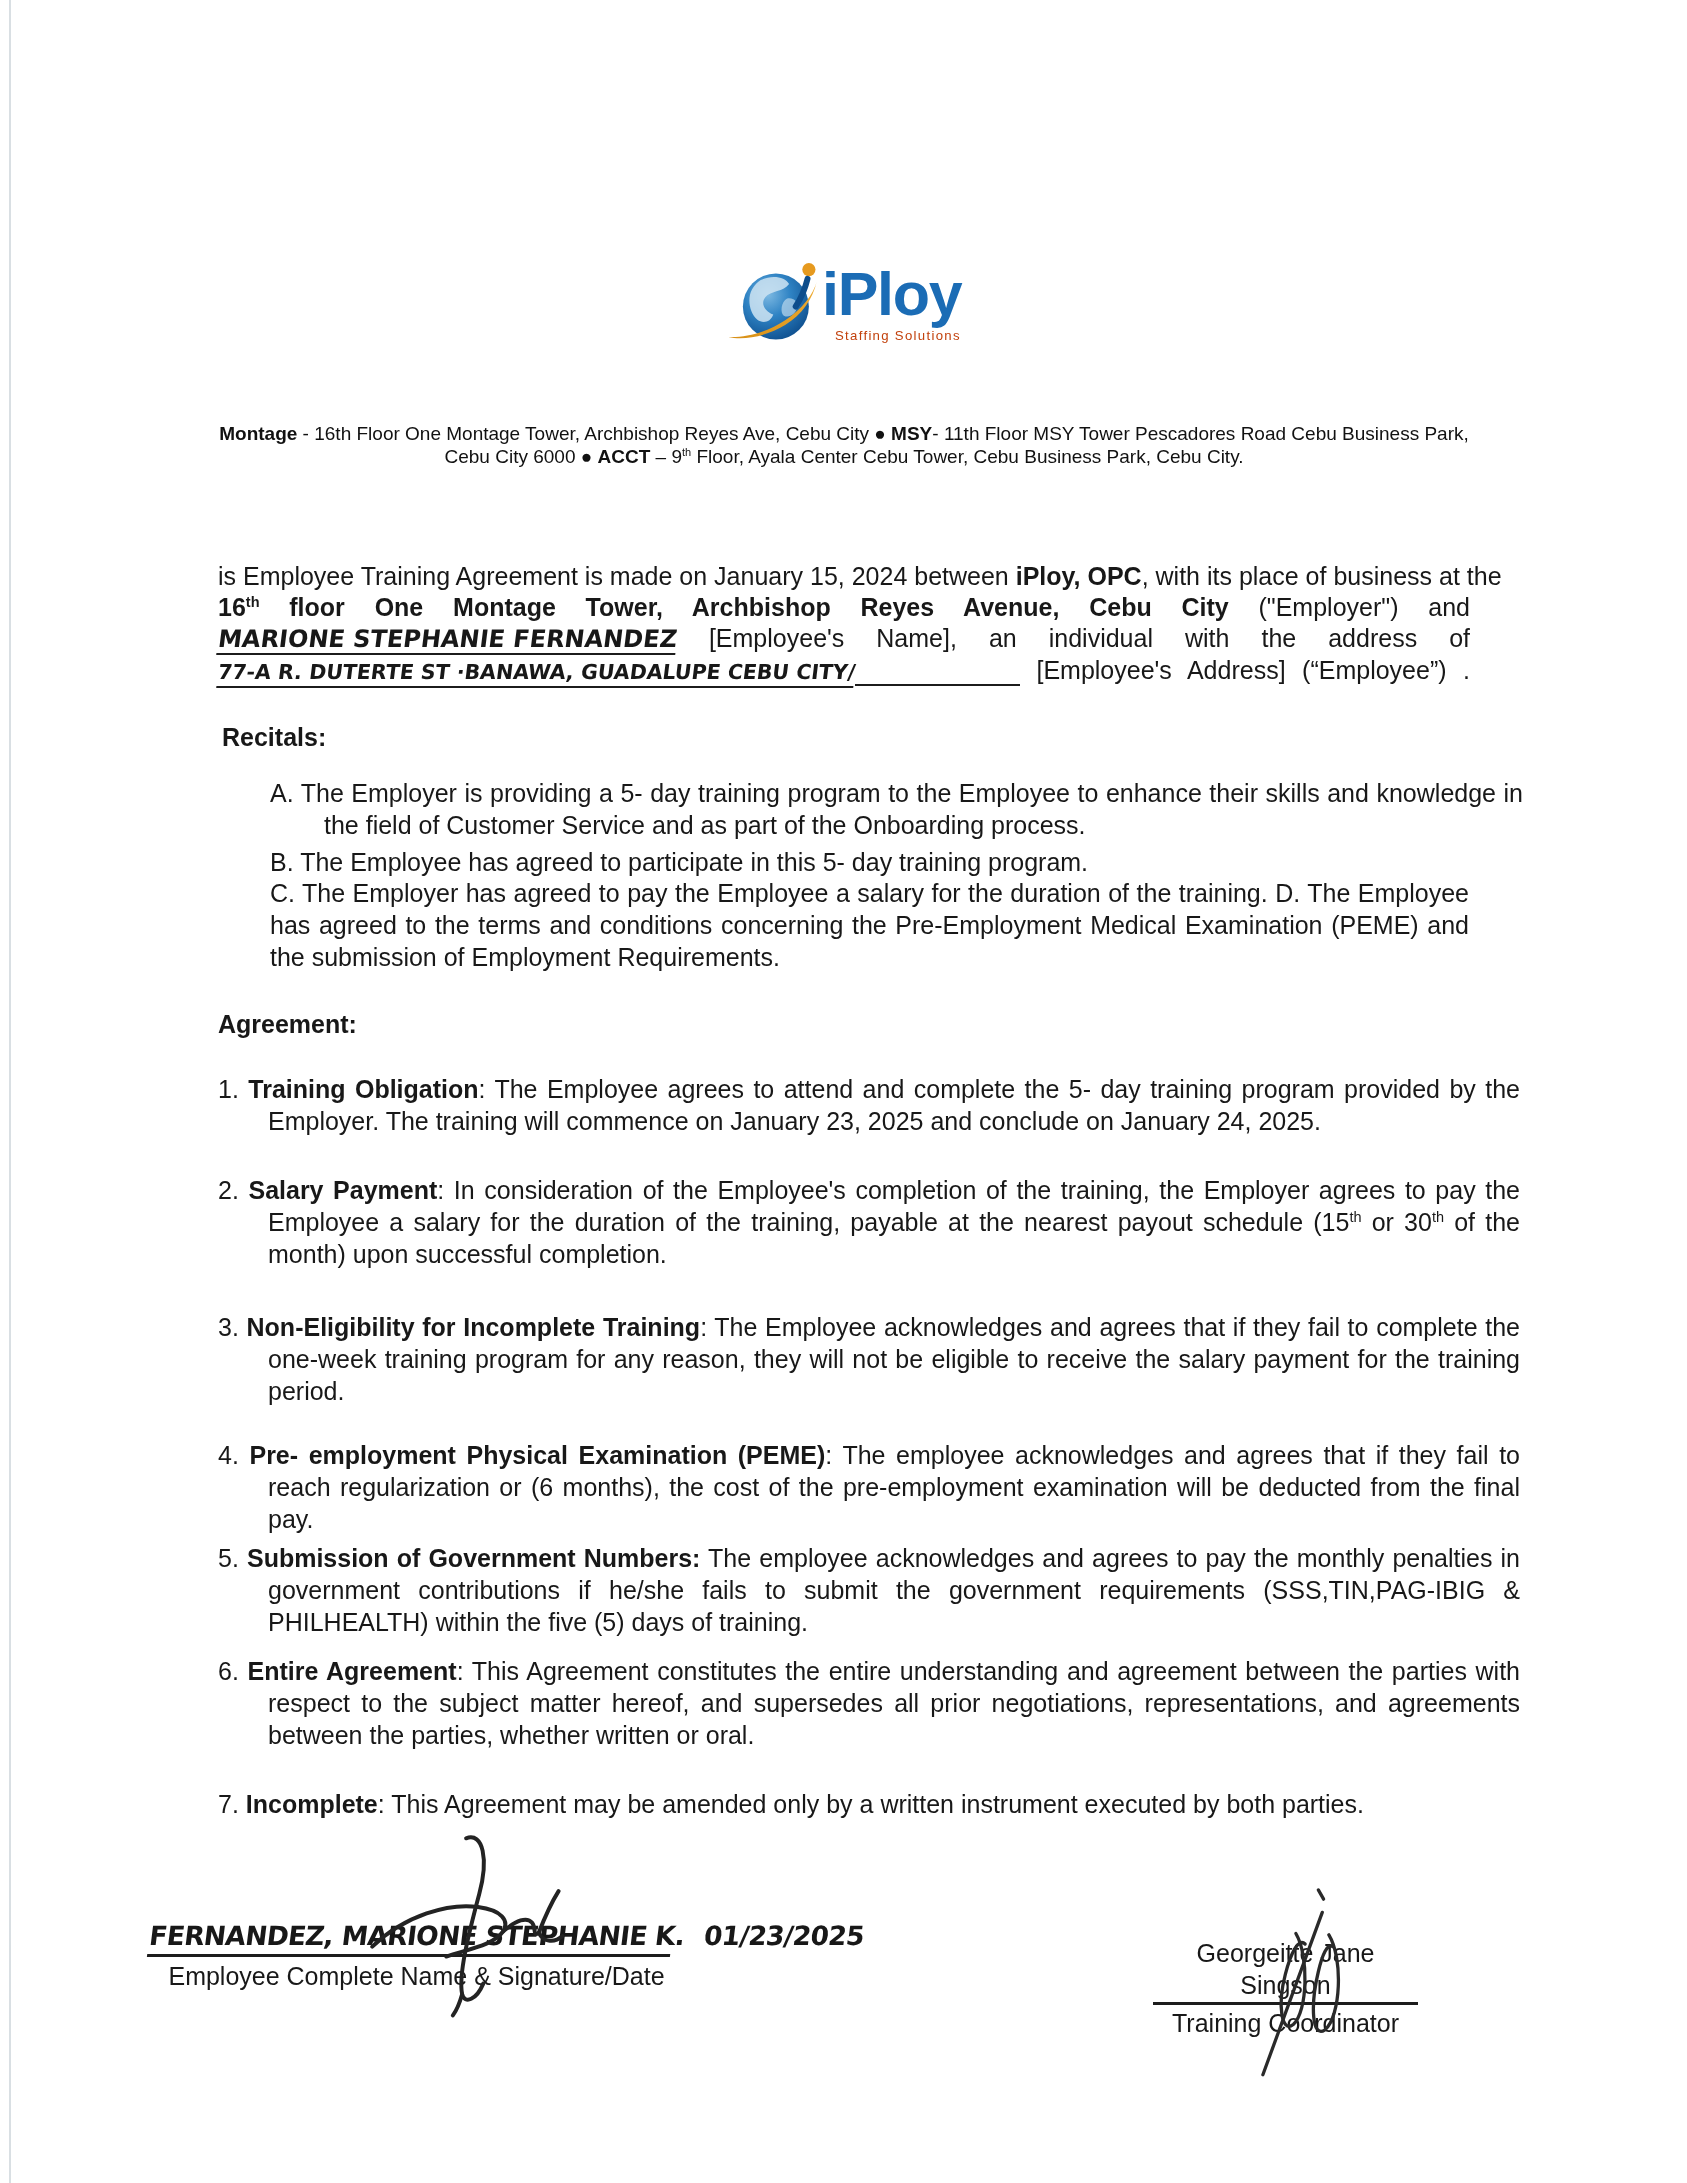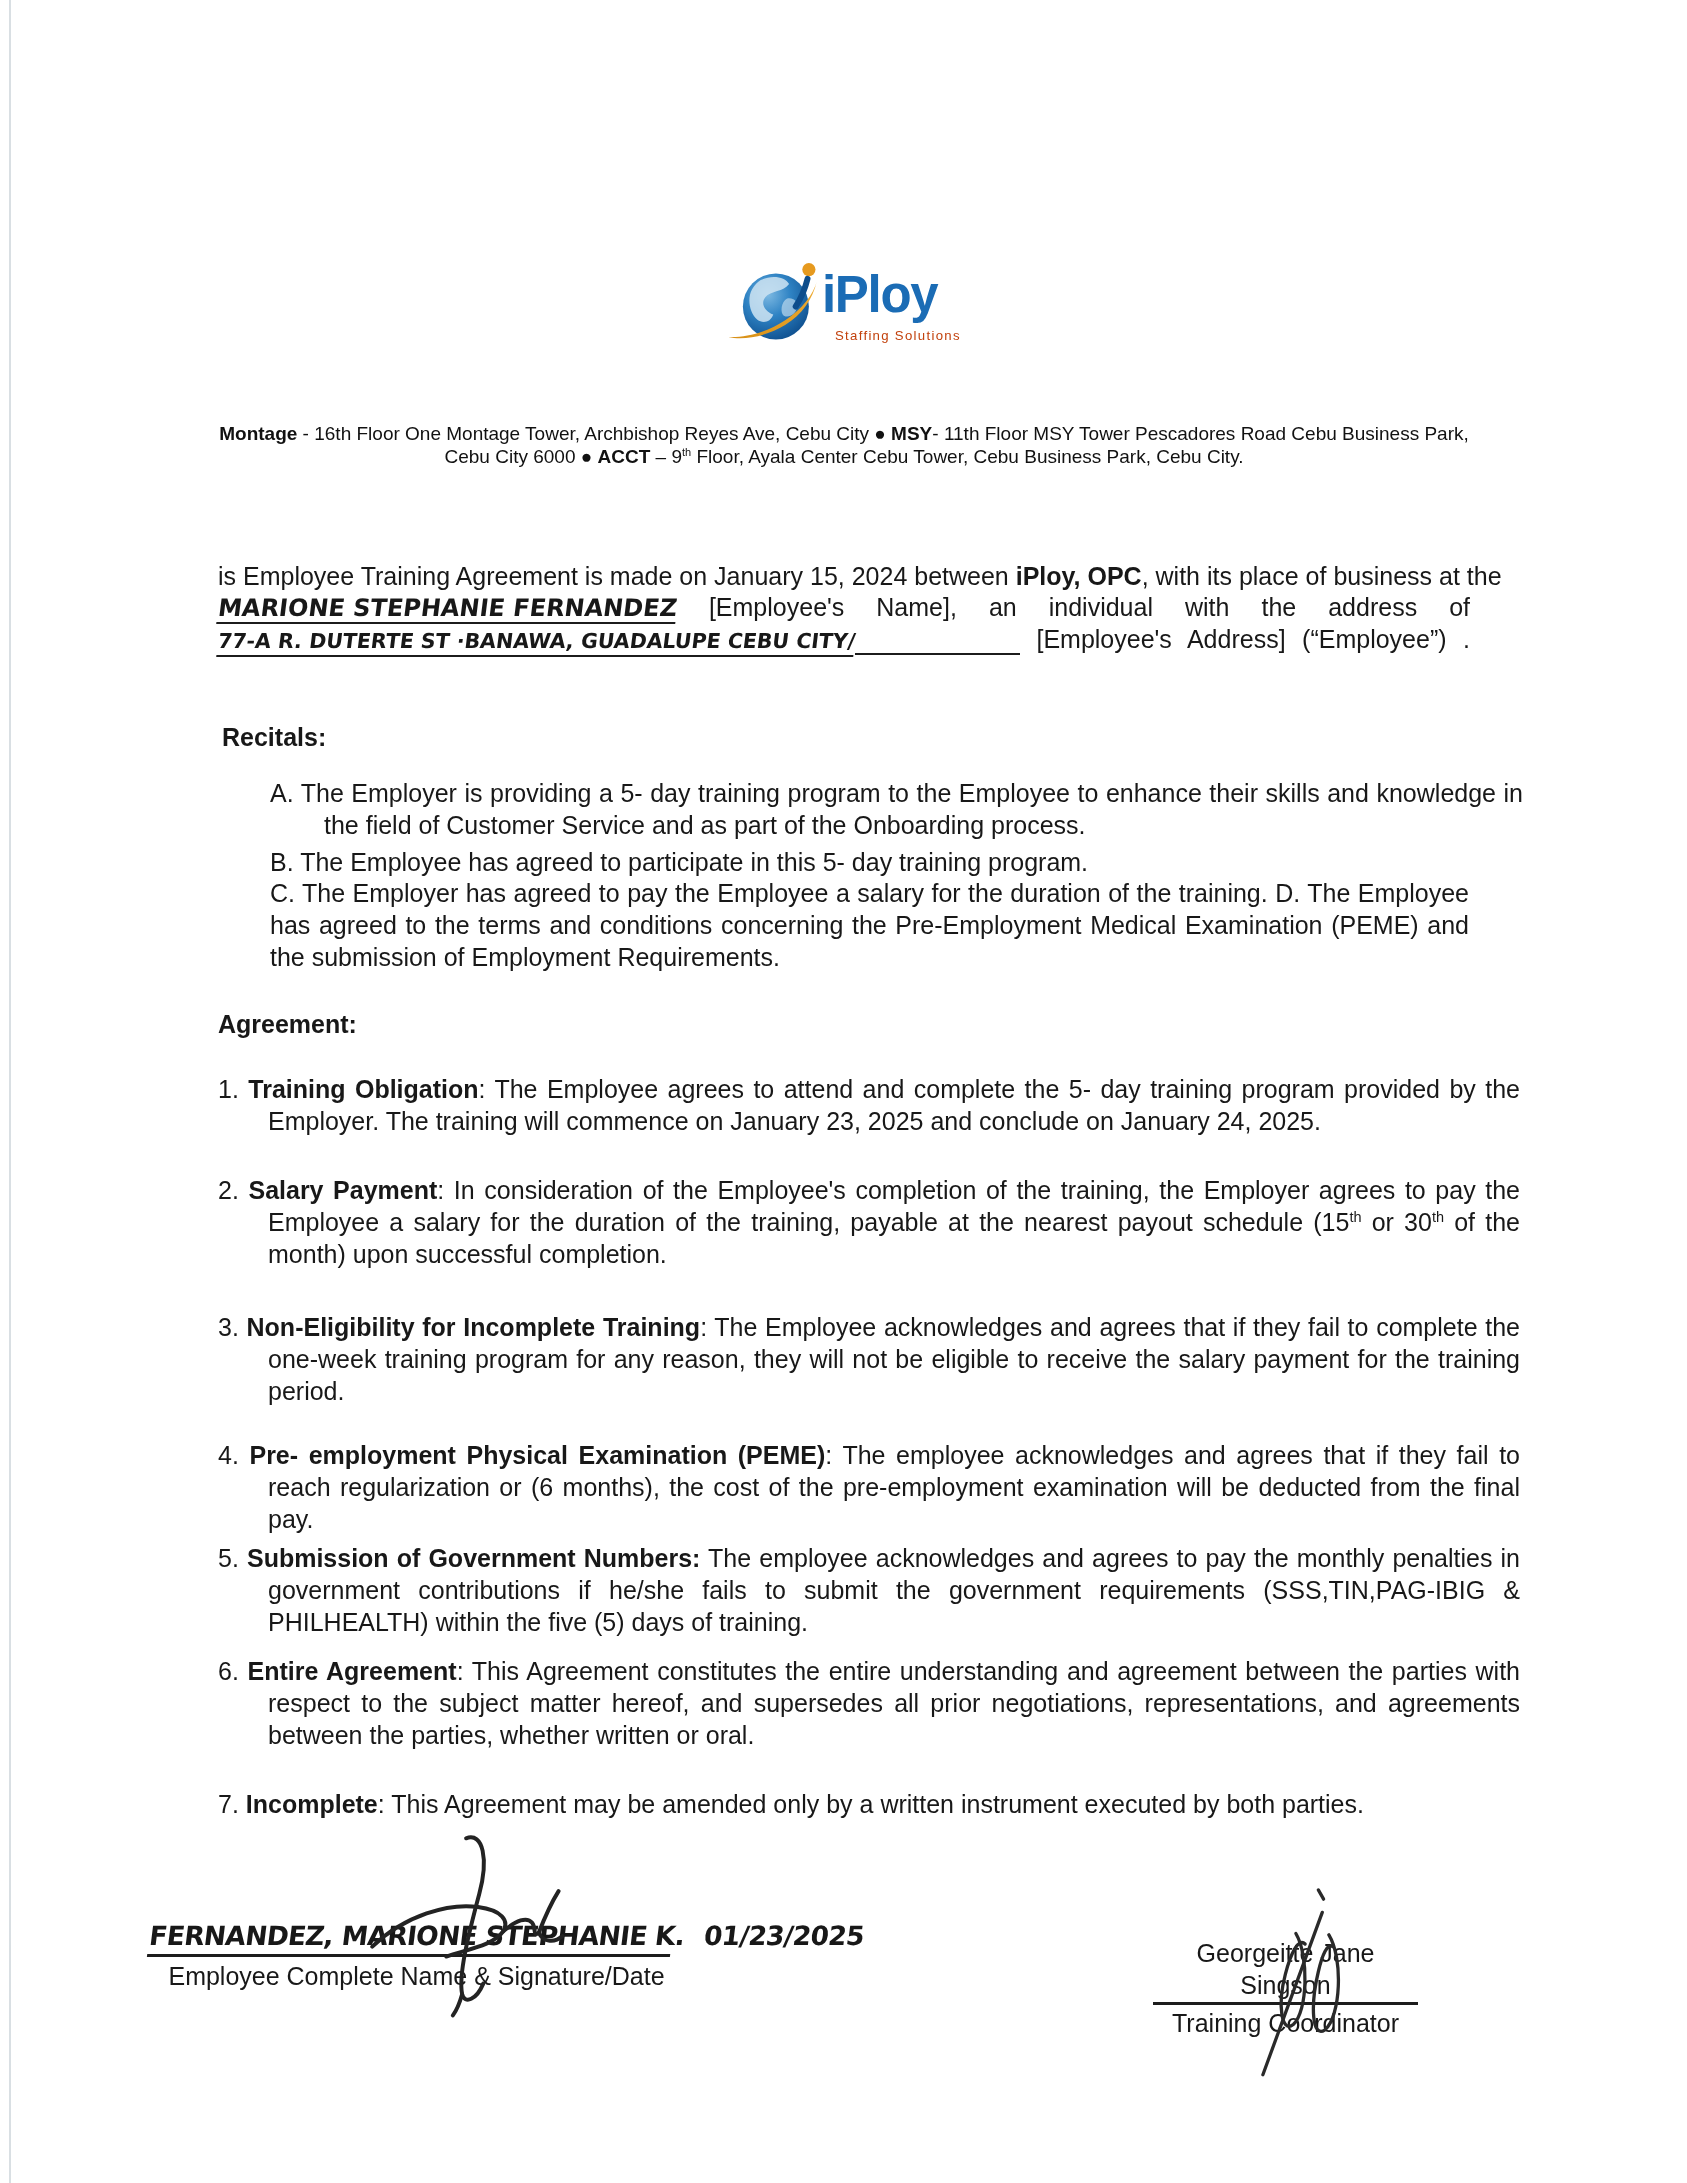--- a/index.html
+++ b/index.html
@@ -28,21 +28,21 @@
   .nowrap{white-space:nowrap;text-align:center;}
   .introline{height:31px;}
   .item{left:218px;width:1252px;padding-left:50px;text-indent:-50px;text-align:justify;}
   .recital{left:270px;width:1199px;text-align:justify;}
   .recital-hang{padding-left:54px;text-indent:-54px;}
   .heading{font-weight:700;}
   .center{text-align:center;}
   .scan-edge{left:8.6px;top:0;width:2px;height:2183px;background:#b9c4cc;opacity:.55;}
   .addr{left:212px;top:423px;width:1264px;font-size:19px;line-height:22.5px;text-align:center;color:#111;}
   .logo-wrap{left:724px;top:259px;width:245px;height:99px;}
-  .wordmark{font-weight:700;font-size:51px;letter-spacing:-1.3px;color:#1b6cb5;line-height:61px;}
+  .wordmark{font-weight:700;font-size:61px;letter-spacing:-1.3px;color:#1b6cb5;line-height:61px;}
   .tagline{font-size:13.2px;color:#c2410c;letter-spacing:1.3px;line-height:13.2px;}
   .sigline{border-bottom:3.3px solid #1c1c1c;}
   .sig-label{font-size:25px;line-height:29px;}
 </style>
 </head>
 <body>
 
 <div class="page">
 
   <div class="abs scan-edge"></div>
@@ -68,20 +68,21 @@
       <path d="M126 30 C122 46 116 60 108 72" stroke="#0d4d8c" stroke-width="9" fill="none" stroke-linecap="round"></path>
     </svg>
     <div class="abs wordmark" style="left:98px;top:5.3px;">iPloy</div>
     <div class="abs tagline" style="left:111px;top:70px;">Staffing Solutions</div>
   </div>
 
   <div class="abs addr"><span class="bi">Montage</span><span> - 16th Floor One Montage Tower, Archbishop Reyes Ave, Cebu City ● </span><span class="bi">MSY</span><span>- 11th Floor MSY Tower Pescadores Road Cebu Business Park, Cebu City 6000 ● </span><span class="b">ACCT</span><span> – 9</span><span class="sup">th</span><span> Floor, Ayala Center Cebu Tower, Cebu Business Park, Cebu City.</span></div>
 
   <div class="abs" style="left:218px;top:560px;width:1252px;">
     <div class="introline nowrap"><span>is Employee Training Agreement is made on January 15, 2024 between </span><span class="b">iPloy, OPC</span><span>, with its place of business at the</span></div>
+    <div class="introline justify"><span class="b">16</span><span class="b sup">th</span><span class="b"> floor One Montage Tower, Archbishop Reyes Avenue, Cebu City</span><span> ("Employer") and</span></div>
     <div class="introline justify" style="height:32px;"><span class="hand u">MARIONE STEPHANIE FERNANDEZ</span><span> [Employee's Name], an individual with the address of</span></div>
     <div class="introline justify" style="height:32px;"><span class="hand u hand-sm">77-A R. DUTERTE ST ·BANAWA, GUADALUPE CEBU CITY/</span><span class="u">&nbsp;&nbsp;&nbsp;&nbsp;&nbsp;&nbsp;&nbsp;&nbsp;&nbsp;&nbsp;</span><span> [Employee's Address] (“Employee”) .</span></div>
   </div>
 
   <div class="abs heading" style="left:222px;top:721px;">Recitals:</div>
   <div class="abs recital recital-hang" style="top:777px;"><span>A. </span><span>The Employer is providing a 5- day training program to the Employee to enhance their skills and knowledge in the field of Customer Service and as part of the Onboarding process.</span></div>
   <div class="abs recital" style="top:846px;"><span>B. </span><span>The Employee has agreed to participate in this 5- day training program.</span></div>
   <div class="abs recital" style="top:877px;"><span>C. </span><span>The Employer has agreed to pay the Employee a salary for the duration of the training. D. The Employee has agreed to the terms and conditions concerning the Pre-Employment Medical Examination (PEME) and the submission of Employment Requirements.</span></div>
 
   <div class="abs heading" style="left:218px;top:1008px;">Agreement:</div>

